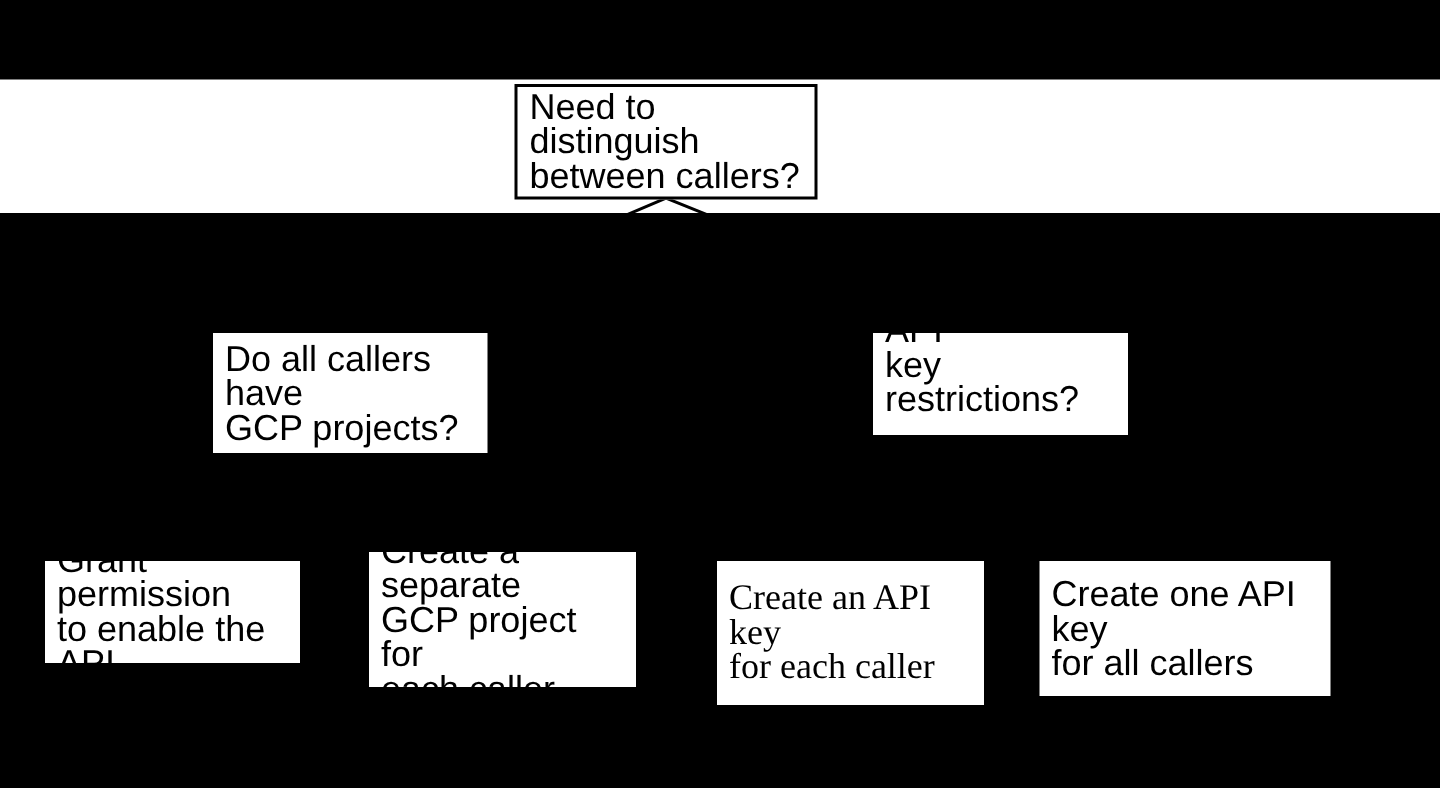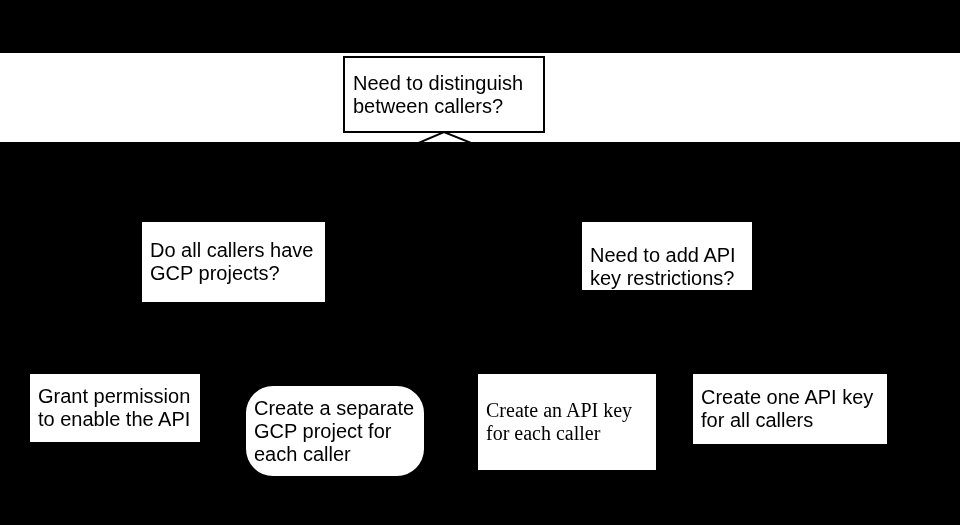--- a/index.html
+++ b/index.html
@@ -27,36 +27,36 @@
     width: 960px;
     height: 525px;
     pointer-events: none;
   }
   .node {
     position: absolute;
     background: #ffffff;
     display: flex;
     align-items: center;
     box-sizing: border-box;
-    padding: 0 8px;
-    font-size: 20px;
+    padding: 12px 8px;
+    font-size: 24px;
     line-height: 23px;
     white-space: pre-line;
     color: #000000;
   }
   .node.decision-root {
     border: 2px solid #000000;
     left: 343px; top: 56px; width: 202px; height: 77px;
   }
   .node.mid-left  { left: 142px; top: 222px; width: 183px; height: 80px; }
   .node.mid-right { left: 582px; top: 222px; width: 170px; height: 68px; align-items: flex-end; }
   .node.leaf-1 { left: 30px;  top: 374px; width: 170px; height: 68px; }
-  .node.leaf-2 { left: 246px; top: 386px; width: 178px; height: 90px; border-radius: 27px; }
+  .node.leaf-2 { left: 246px; top: 368px; width: 178px; height: 90px; }
   .node.leaf-3 { left: 478px; top: 374px; width: 178px; height: 96px; font-family: Liberation Serif, serif; }
-  .node.leaf-4 { left: 693px; top: 374px; width: 194px; height: 70px; }
+  .node.leaf-4 { left: 693px; top: 374px; width: 194px; height: 90px; }
 </style>
 </head>
 <body>
 
 <div id="canvas">
 
   <div class="band"></div>
 
   <svg class="connector-svg" viewBox="0 0 960 525" xmlns="http://www.w3.org/2000/svg">
 

